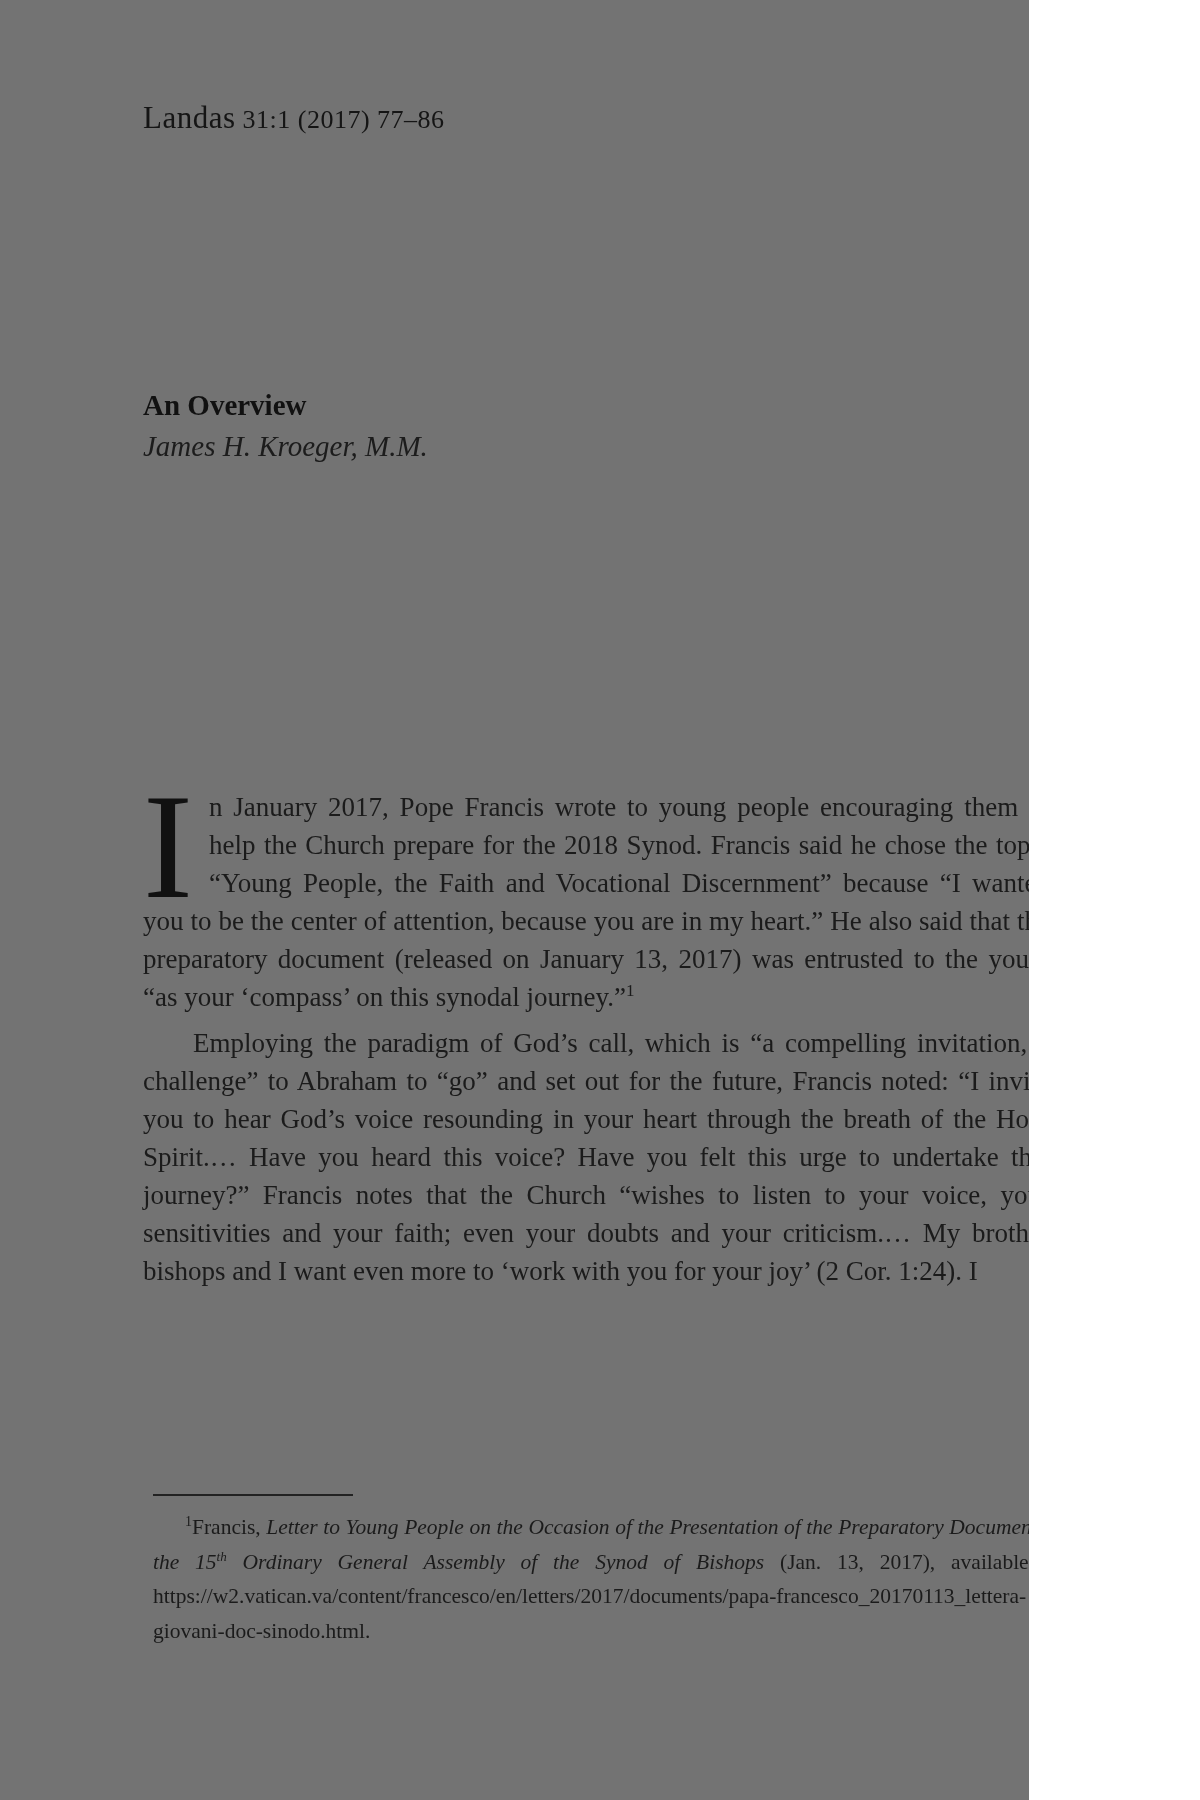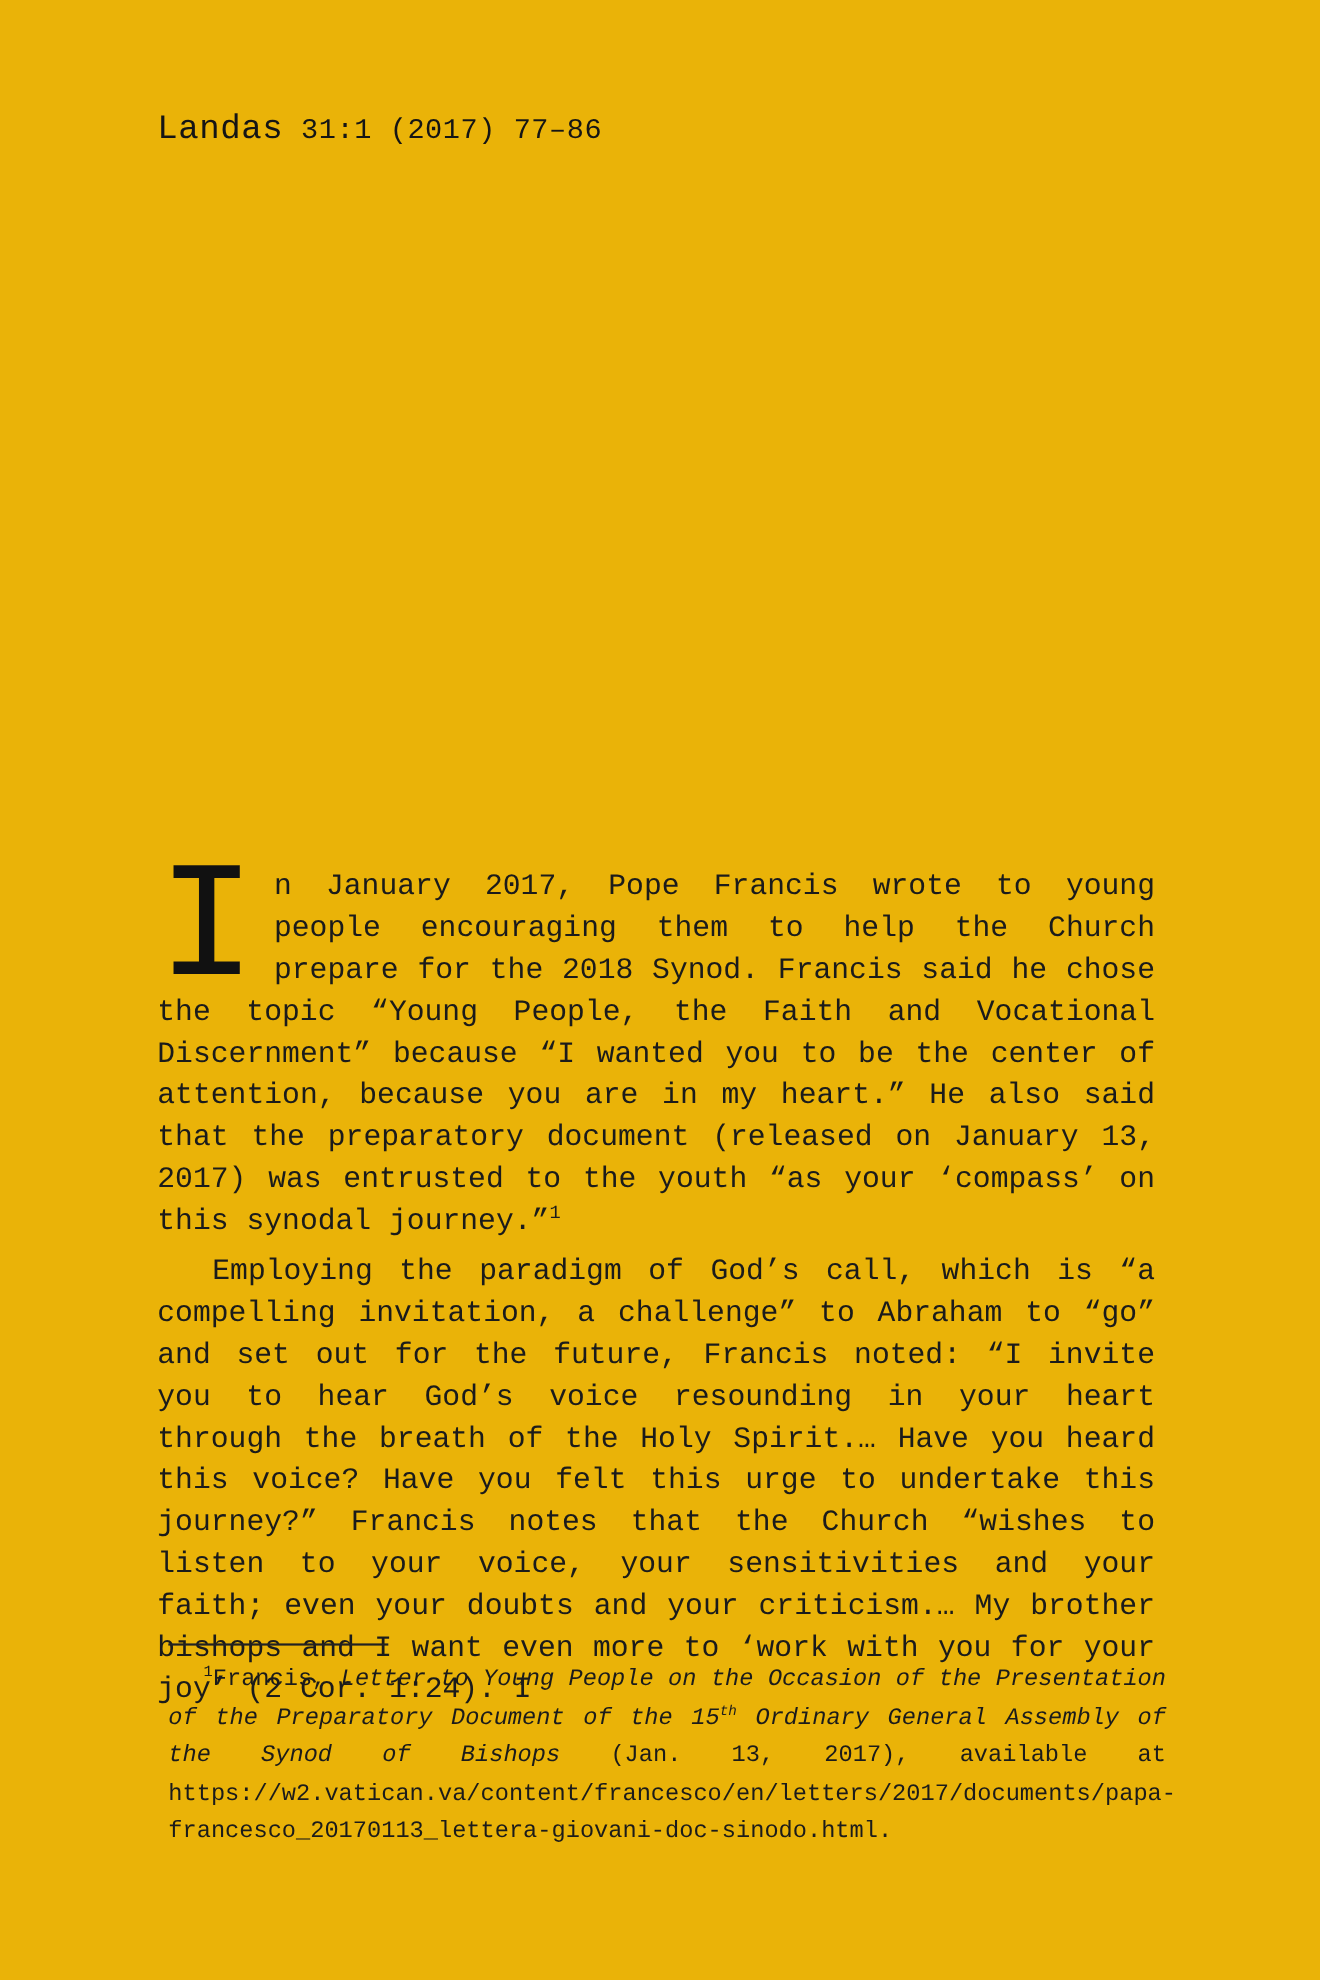--- a/index.html
+++ b/index.html
@@ -2,25 +2,25 @@
 <html><head>
 <meta charset="utf-8">
 <style>
   html, body {
     margin: 0;
     padding: 0;
     background: #ffffff;
   }
   .page {
     position: relative;
-    width: 1200px;
+    width: 1029px;
     height: 1800px;
-    background: #eab308;
+    background: #737373;
     color: #1a1a1a;
-    font-family: Liberation Mono, monospace;
+    font-family: Liberation Serif, serif;
     overflow: hidden;
   }
   .journal-line {
     position: absolute;
     top: 100px;
     left: 143px;
     font-size: 26px;
     color: #151515;
     letter-spacing: 0.5px;
   }
@@ -121,20 +121,22 @@
 </head>
 <body>
 
 <div class="page">
 
   <div class="journal-line">
     <span class="journal-name">Landas</span><span> 31:1 (2017) 77–86</span>
   </div>
 
   <div class="title-block">
+    <div class="subtitle">An Overview</div>
+    <div class="author">James H. Kroeger, M.M.</div>
   </div>
 
   <div class="body-text">
     <p class="para"><span class="dropcap">I</span><span>n January 2017, Pope Francis wrote to young people encouraging them to help the Church prepare for the 2018 Synod. Francis said he chose the topic “Young People, the Faith and Vocational Discernment” because “I wanted you to be the center of attention, because you are in my heart.” He also said that the preparatory document (released on January 13, 2017) was entrusted to the youth “as your ‘compass’ on this synodal journey.”</span><sup class="fn-ref">1</sup></p>
     <p class="para"><span>Employing the paradigm of God’s call, which is “a compelling invitation, a challenge” to Abraham to “go” and set out for the future, Francis noted: “I invite you to hear God’s voice resounding in your heart through the breath of the Holy Spirit.… Have you heard this voice? Have you felt this urge to undertake this journey?” Francis notes that the Church “wishes to listen to your voice, your sensitivities and your faith; even your doubts and your criticism.… My brother bishops and I want even more to ‘work with you for your joy’ (2 Cor. 1:24). I</span></p>
   </div>
 
   <div class="footnote-block">
     <div class="footnote-rule"></div>
     <p class="footnote"><sup class="fn-marker">1</sup><span>Francis, </span><span class="italic">Letter to Young People on the Occasion of the Presentation of the Preparatory Document of the 15</span><sup class="ordinal">th</sup><span class="italic"> Ordinary General Assembly of the Synod of Bishops</span><span> (Jan. 13, 2017), available at https://w2.vatican.va/content/francesco/en/letters/2017/documents/papa-francesco_20170113_lettera-giovani-doc-sinodo.html.</span></p>

